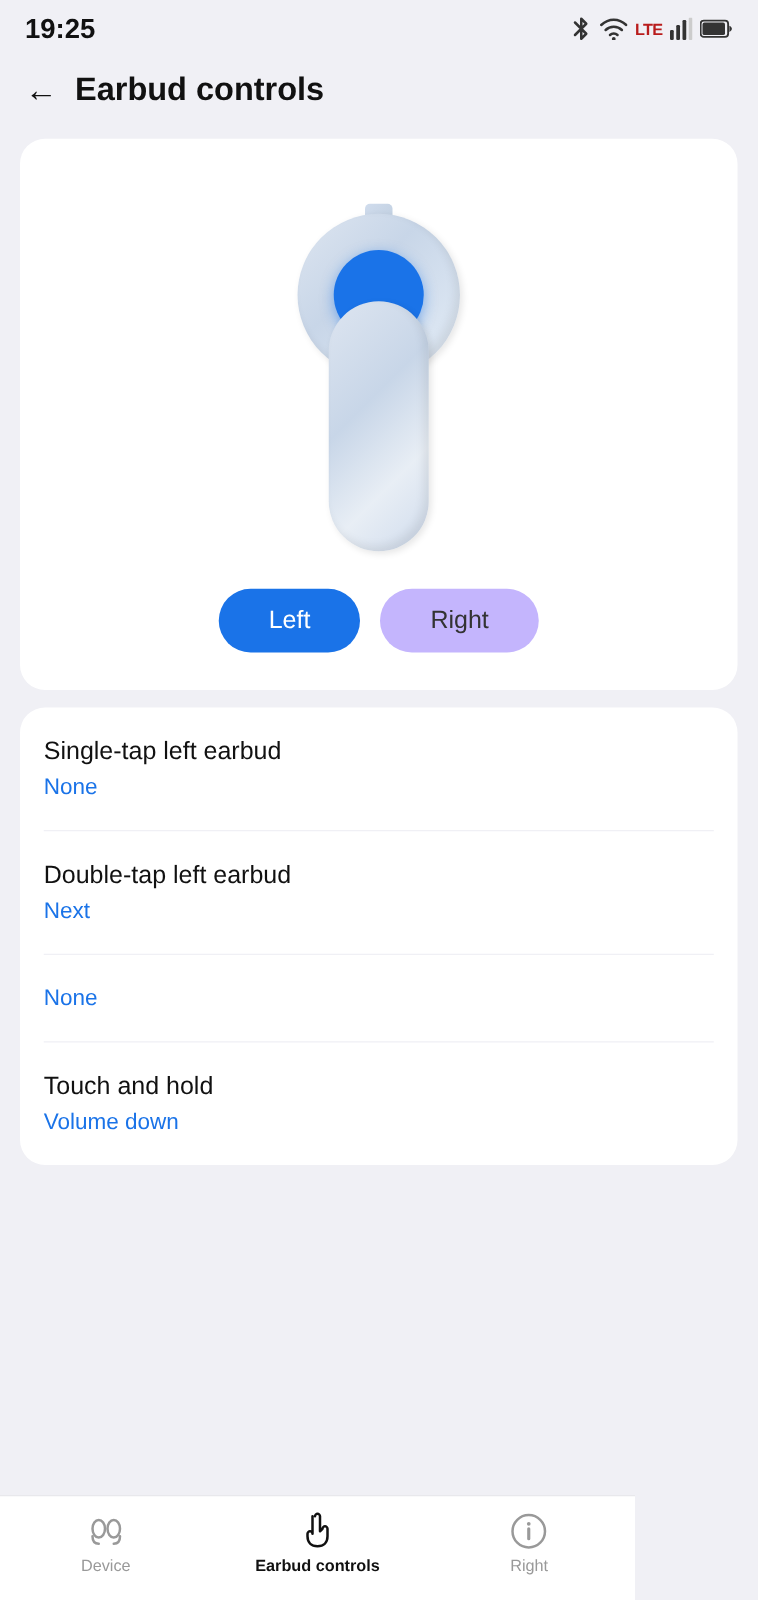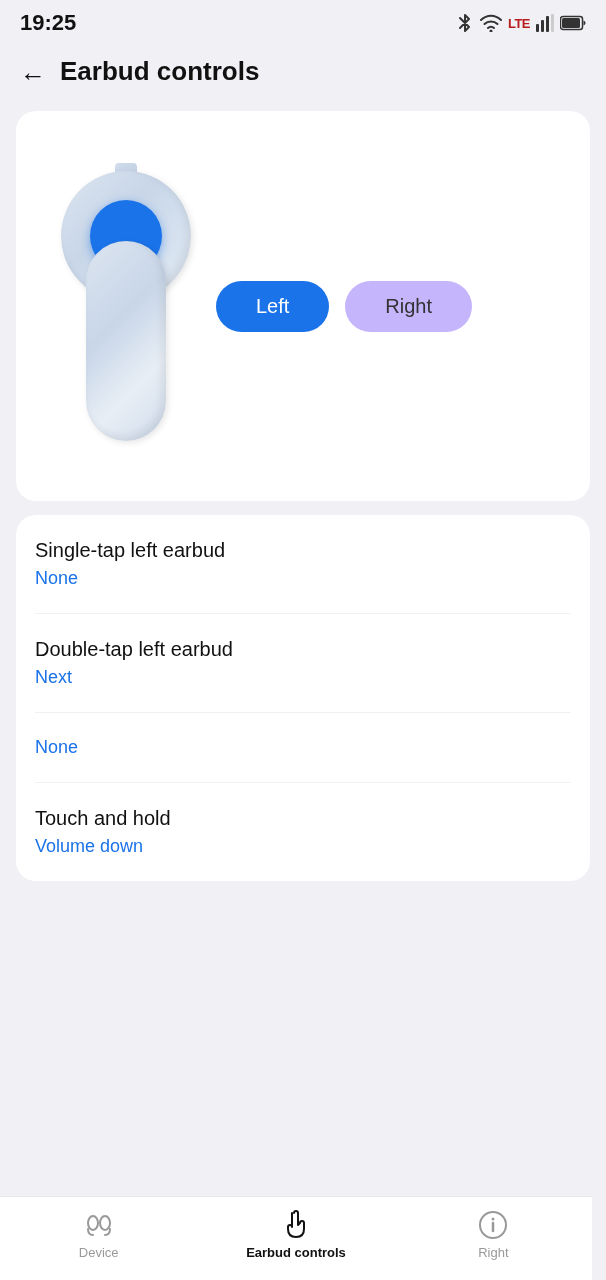--- a/index.html
+++ b/index.html
@@ -56,21 +56,21 @@
       color: #111;
     }
 
     
     .earbud-card {
       margin: 10px 16px;
       background: #fff;
       border-radius: 20px;
       padding: 30px 20px 30px 20px;
       display: flex;
-      flex-direction: row;
+      flex-direction: column;
       align-items: center;
     }
 
     
     .earbud-illustration {
       width: 180px;
       height: 300px;
       position: relative;
       margin-bottom: 30px;
     }
@@ -168,21 +168,21 @@
     .settings-value {
       font-size: 18px;
       color: #1a73e8;
     }
 
     
     .bottom-nav {
       position: fixed;
       bottom: 0;
       left: 0;
-      width: 592px;
+      width: 508px;
       background: #fff;
       display: flex;
       justify-content: space-around;
       align-items: center;
       padding: 12px 0 20px 0;
       border-top: 1px solid #e8e8ec;
     }
     .nav-item {
       display: flex;
       flex-direction: column;

